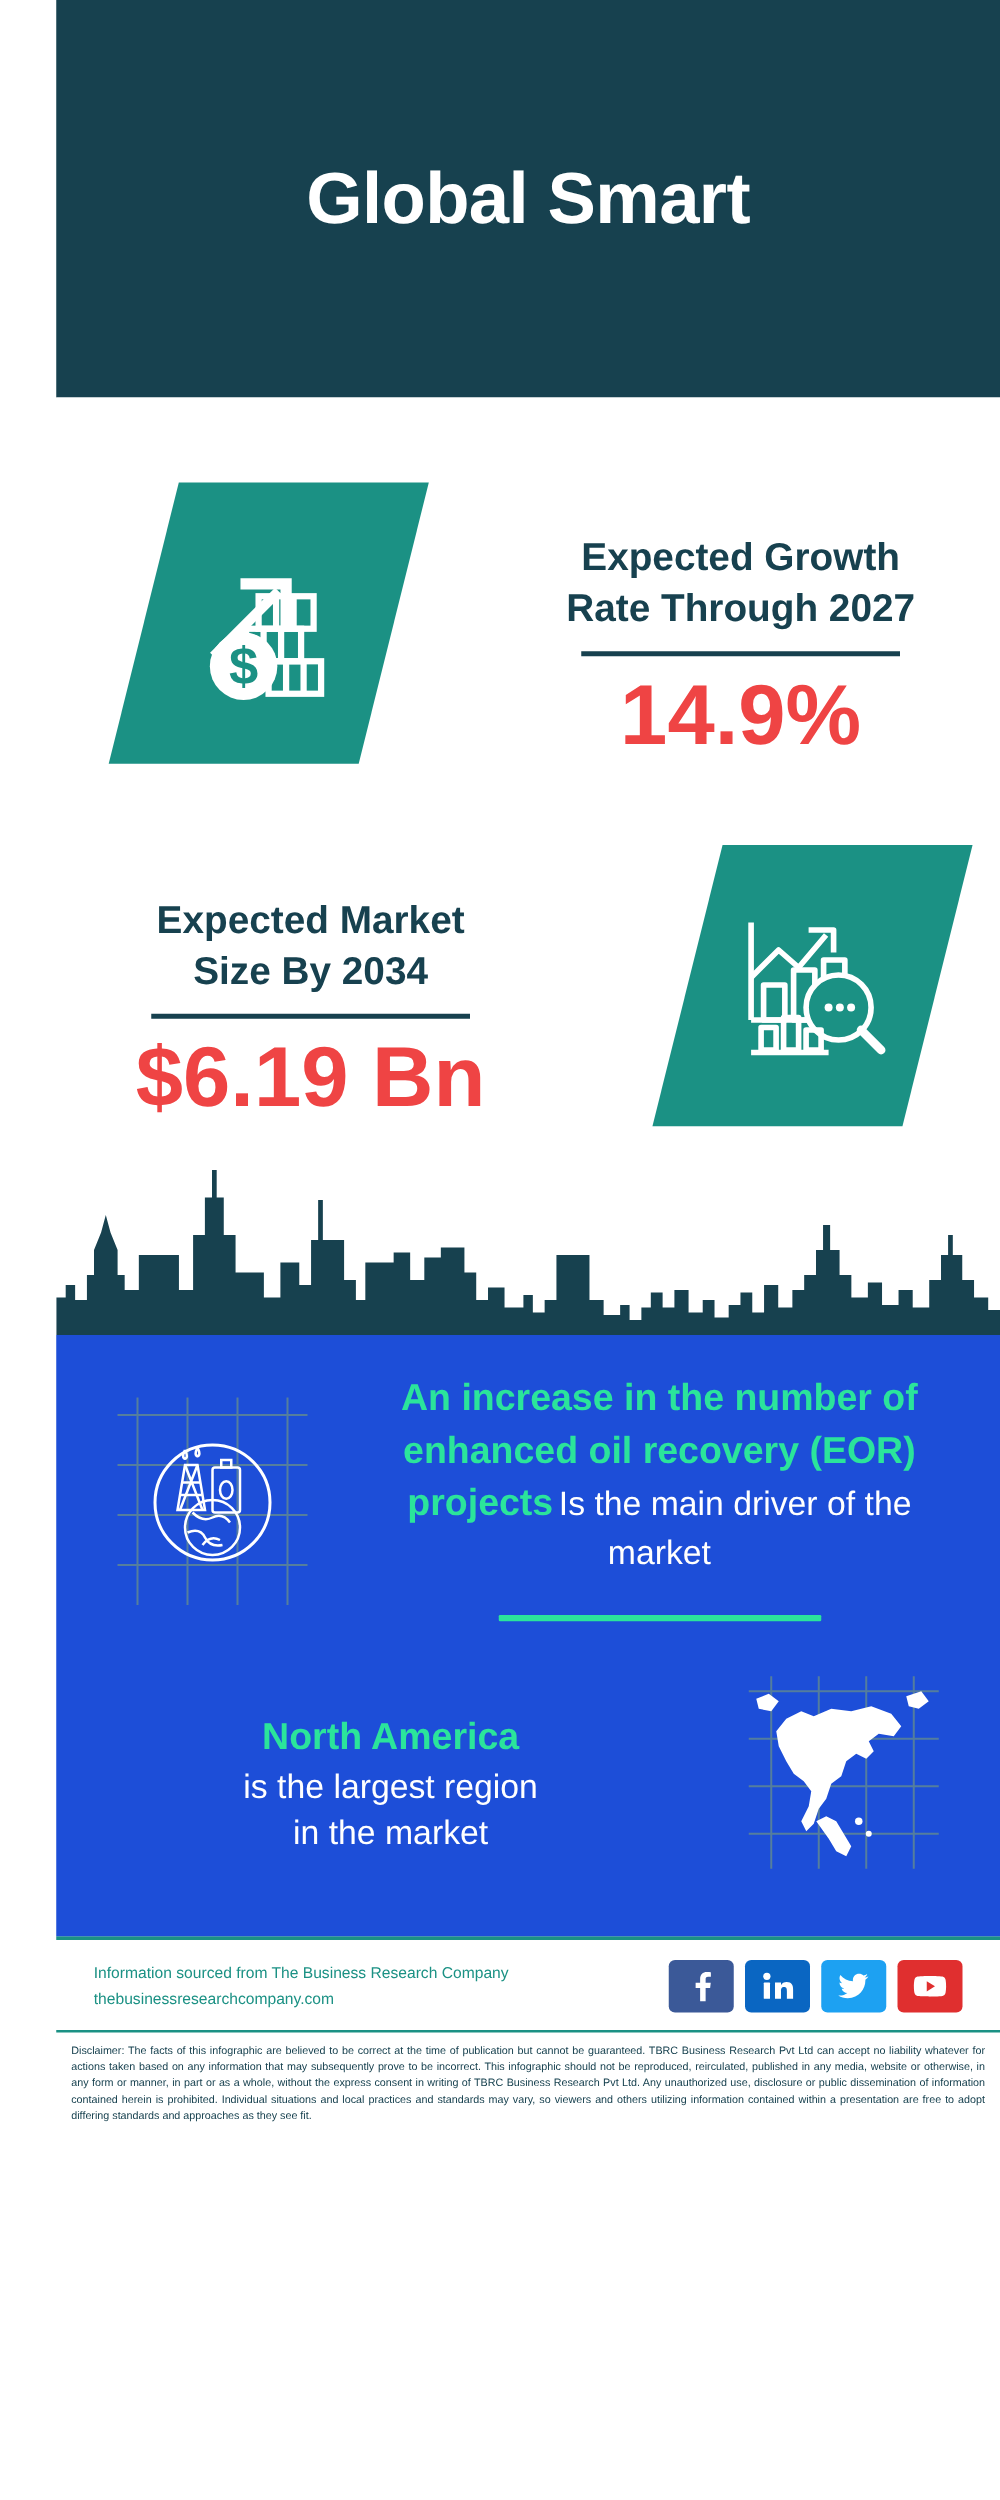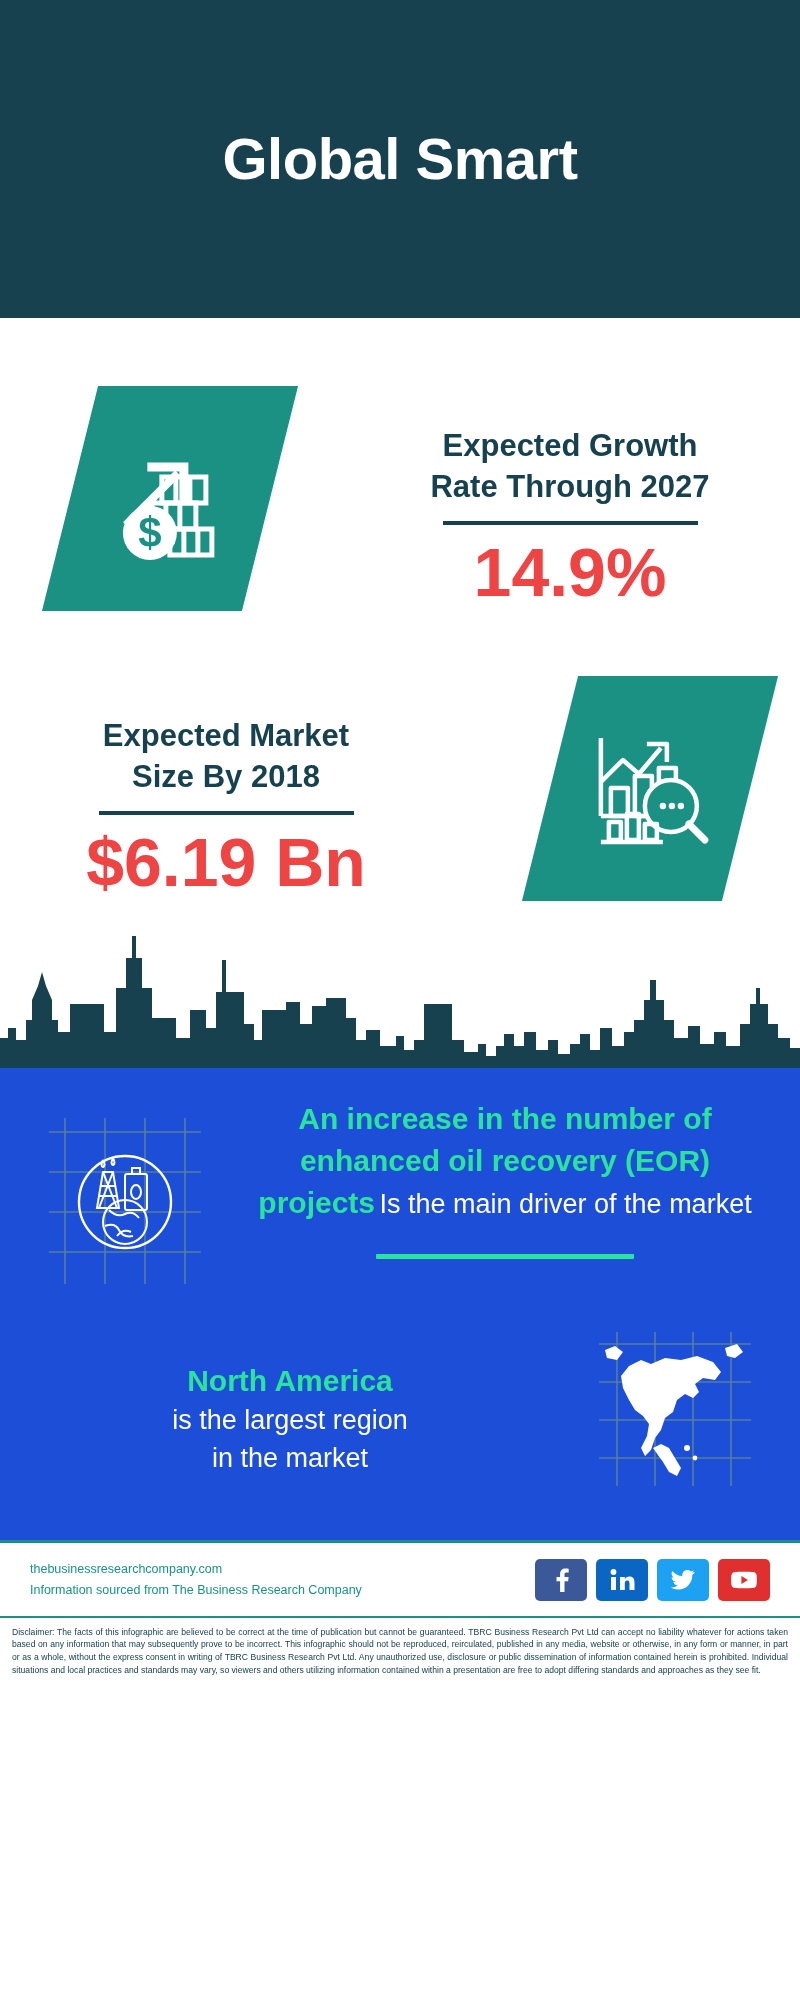--- a/index.html
+++ b/index.html
@@ -4,21 +4,21 @@
 <style>
   * { margin:0; padding:0; box-sizing:border-box; }
   html,body { width:800px; height:2000px; }
   body {
     font-family:"Liberation Sans", sans-serif;
     background:#ffffff;
     width:800px; height:2000px;
     position:relative;
     overflow:hidden;
   }
-  .page { width:800px; height:2000px; position:relative; background:#fff; }
+  .page { width:800px; height:2000px; position:relative; background:#fff;padding-left:45px; }
 
   
   .header {
     background:#17414f;
     height:318px;
     width:100%;
     display:flex;
     align-items:center;
     justify-content:center;
     padding:0 60px;
@@ -199,21 +199,21 @@
         </div>
         <div class="rule"></div>
         <div class="stat-value">14.9%</div>
       </div>
     </div>
 
     <div class="row-size">
       <div class="stat-block">
         <div class="stat-label">
           <span>Expected Market</span><br>
-          <span>Size By 2018</span>
+          <span>Size By 2034</span>
         </div>
         <div class="rule"></div>
         <div class="stat-value">$6.19 Bn</div>
       </div>
       <div class="ico-wrap-right">
         <div class="parallelogram">
           <svg width="130" height="130" viewBox="0 0 130 130">
             <g stroke="#fff" stroke-width="4.5" fill="none" stroke-linejoin="round">
 
               <polyline points="16,58 38,36 54,50 76,24"></polyline>
@@ -334,22 +334,22 @@
             <circle cx="98" cy="118" r="3"></circle>
             <circle cx="106" cy="128" r="2.4"></circle>
           </g>
         </svg>
       </div>
     </div>
   </div>
 
   <div class="footer-band">
     <div class="src-text">
+      <div>Information sourced from The Business Research Company</div>
       <div>thebusinessresearchcompany.com</div>
-      <div>Information sourced from The Business Research Company</div>
     </div>
     <div class="socials">
       <a class="sbtn fb">
         <svg width="22" height="26" viewBox="0 0 22 26">
             <path fill="#fff" d="M14.5 25V14.3h3.6l.5-4.2h-4.1V7.4c0-1.2.3-2 2-2h2.2V1.7C18.3 1.6 17 1.5 15.5 1.5c-3.2 0-5.4 2-5.4 5.5v3.1H6.5v4.2h3.6V25z"></path>
           </svg>
       </a>
       <a class="sbtn li">
         <svg width="26" height="24" viewBox="0 0 26 24">
             <g fill="#fff">

